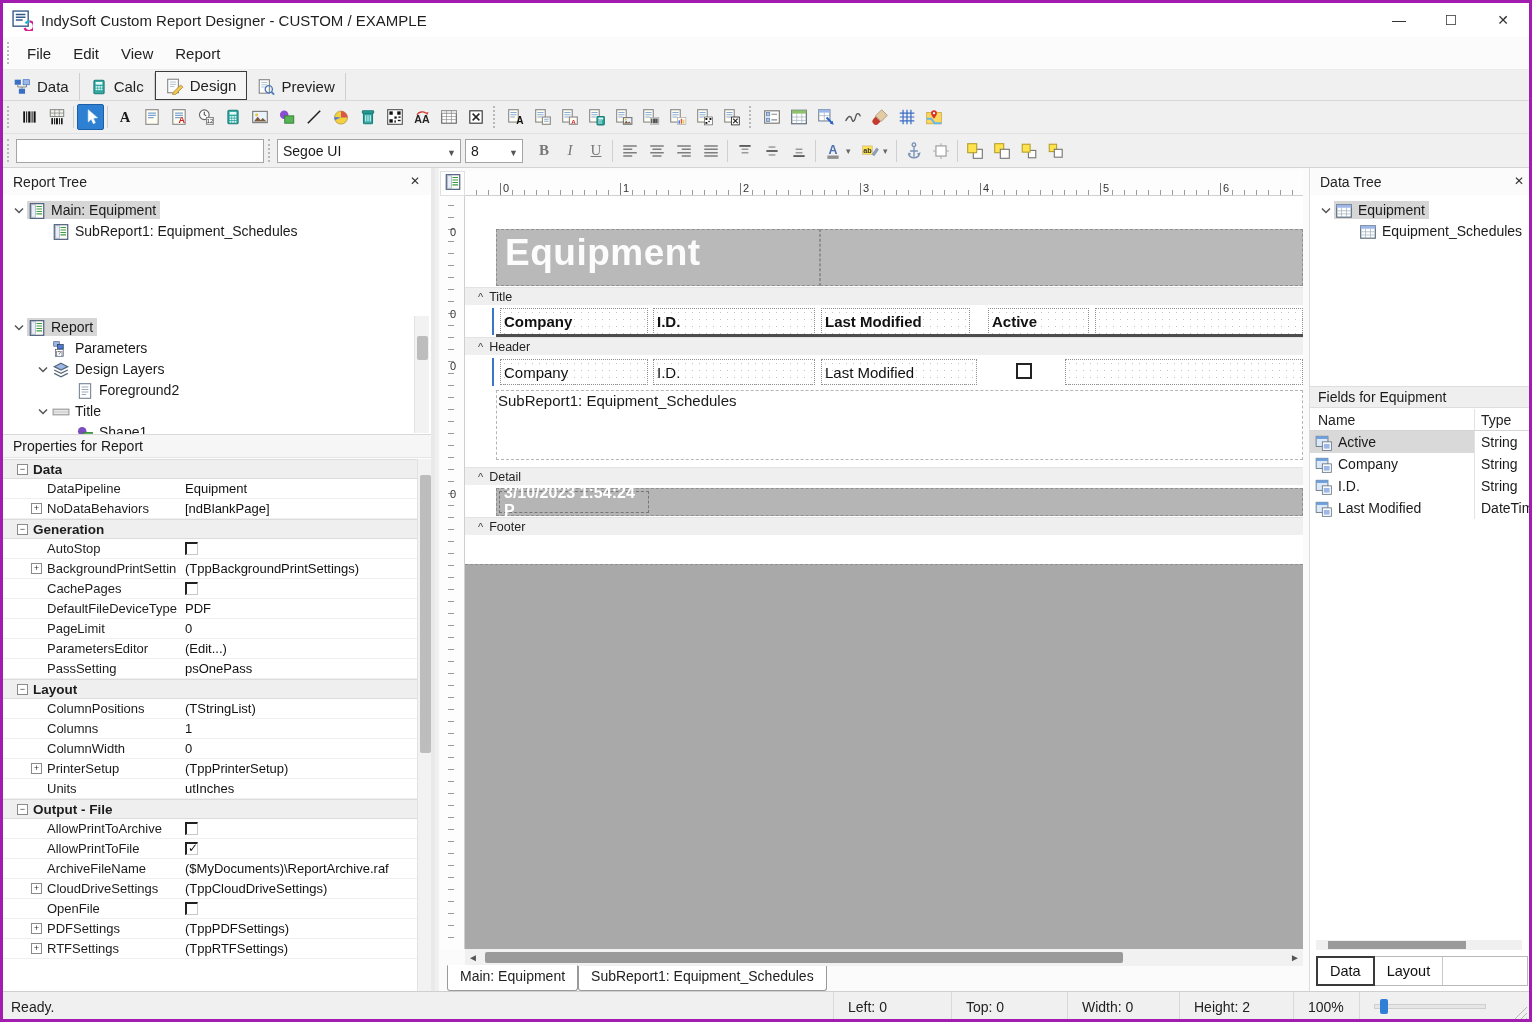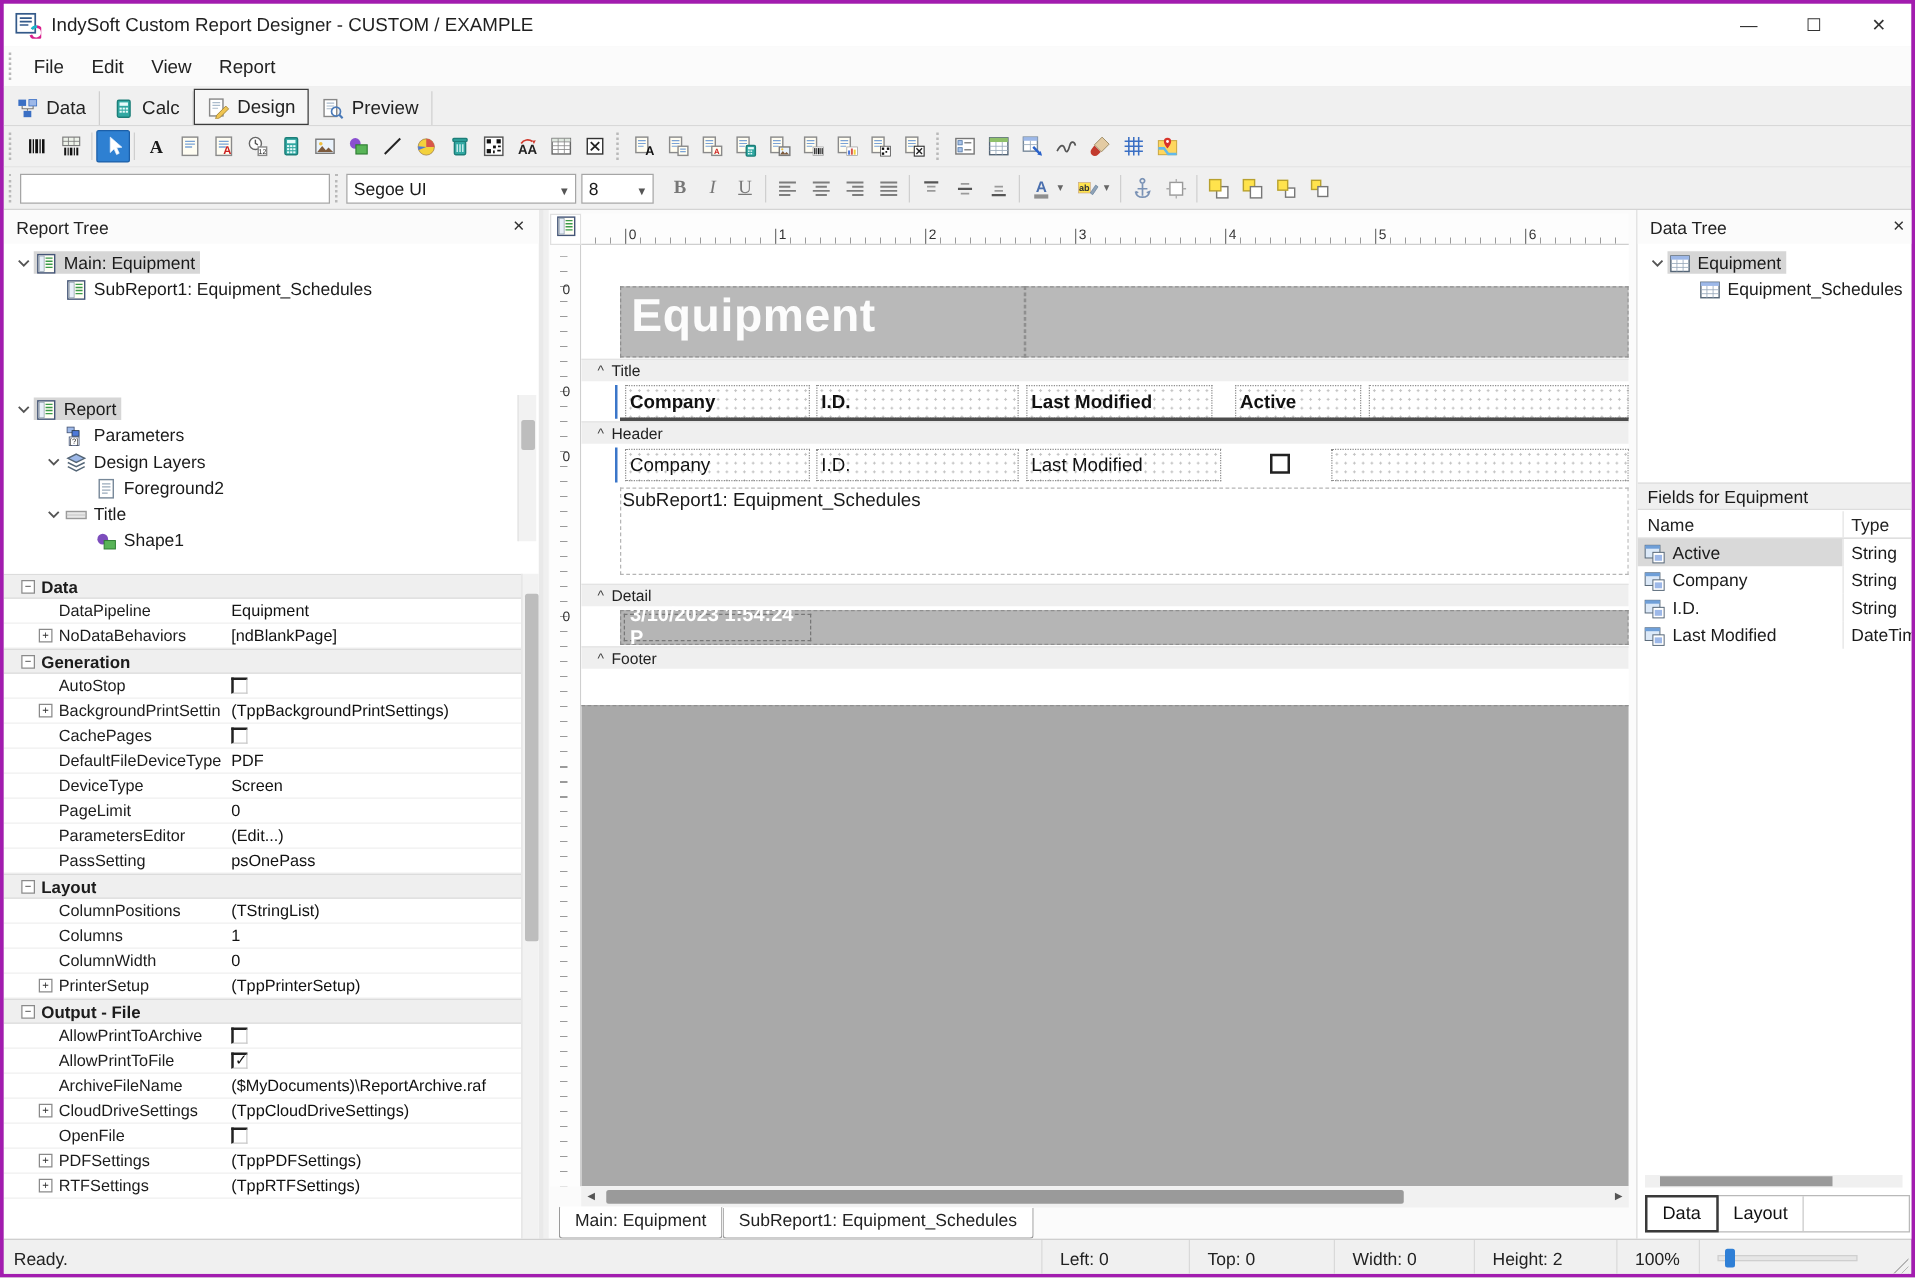--- a/index.html
+++ b/index.html
@@ -703,20 +703,23 @@
                   <circle cx="5.5" cy="6.5" r="3.8" fill="#7c4dbc"></circle>
                   <rect x="6.5" y="7.5" width="8" height="6" fill="#58b457" stroke="#2e7d32" stroke-width=".7"></rect>
                 </svg></span>
               <span>Shape1</span>
             </span>
           </div>
         </div>
       <div class="vscroll" style="left:411px;top:148px;height:117px;">
         <div class="vthumb" style="top:20px;height:24px;"></div>
       </div>
+      <div class="props-header">
+        <span>Properties for Report</span>
+      </div>
       <div class="props-grid" id="props-grid">
           <div class="prow section">
             <span class="pm">−</span>
             <span class="plabel">Data</span>
           </div>
           <div class="prow">
             <span class="pm hidden" style="margin-left: 28px;">+</span>
             <span class="plabel">DataPipeline</span>
             <span class="pvalue">Equipment</span>
           </div>
@@ -744,25 +747,20 @@
             <span class="plabel">CachePages</span>
             <span class="pcheck"></span>
           </div>
           <div class="prow">
             <span class="pm hidden" style="margin-left: 28px;">+</span>
             <span class="plabel">DefaultFileDeviceType</span>
             <span class="pvalue">PDF</span>
           </div>
           <div class="prow">
             <span class="pm hidden" style="margin-left: 28px;">+</span>
-            <span class="plabel">DeviceType</span>
-            <span class="pvalue">Screen</span>
-          </div>
-          <div class="prow">
-            <span class="pm hidden" style="margin-left: 28px;">+</span>
             <span class="plabel">PageLimit</span>
             <span class="pvalue">0</span>
           </div>
           <div class="prow">
             <span class="pm hidden" style="margin-left: 28px;">+</span>
             <span class="plabel">ParametersEditor</span>
             <span class="pvalue">(Edit...)</span>
           </div>
           <div class="prow">
             <span class="pm hidden" style="margin-left: 28px;">+</span>
@@ -785,20 +783,25 @@
           </div>
           <div class="prow">
             <span class="pm hidden" style="margin-left: 28px;">+</span>
             <span class="plabel">ColumnWidth</span>
             <span class="pvalue">0</span>
           </div>
           <div class="prow">
             <span class="pm" style="margin-left: 28px;">+</span>
             <span class="plabel">PrinterSetup</span>
             <span class="pvalue">(TppPrinterSetup)</span>
+          </div>
+          <div class="prow">
+            <span class="pm hidden" style="margin-left: 28px;">+</span>
+            <span class="plabel">Units</span>
+            <span class="pvalue">utInches</span>
           </div>
           <div class="prow section">
             <span class="pm">−</span>
             <span class="plabel">Output - File</span>
           </div>
           <div class="prow">
             <span class="pm hidden" style="margin-left: 28px;">+</span>
             <span class="plabel">AllowPrintToArchive</span>
             <span class="pcheck"></span>
           </div>

